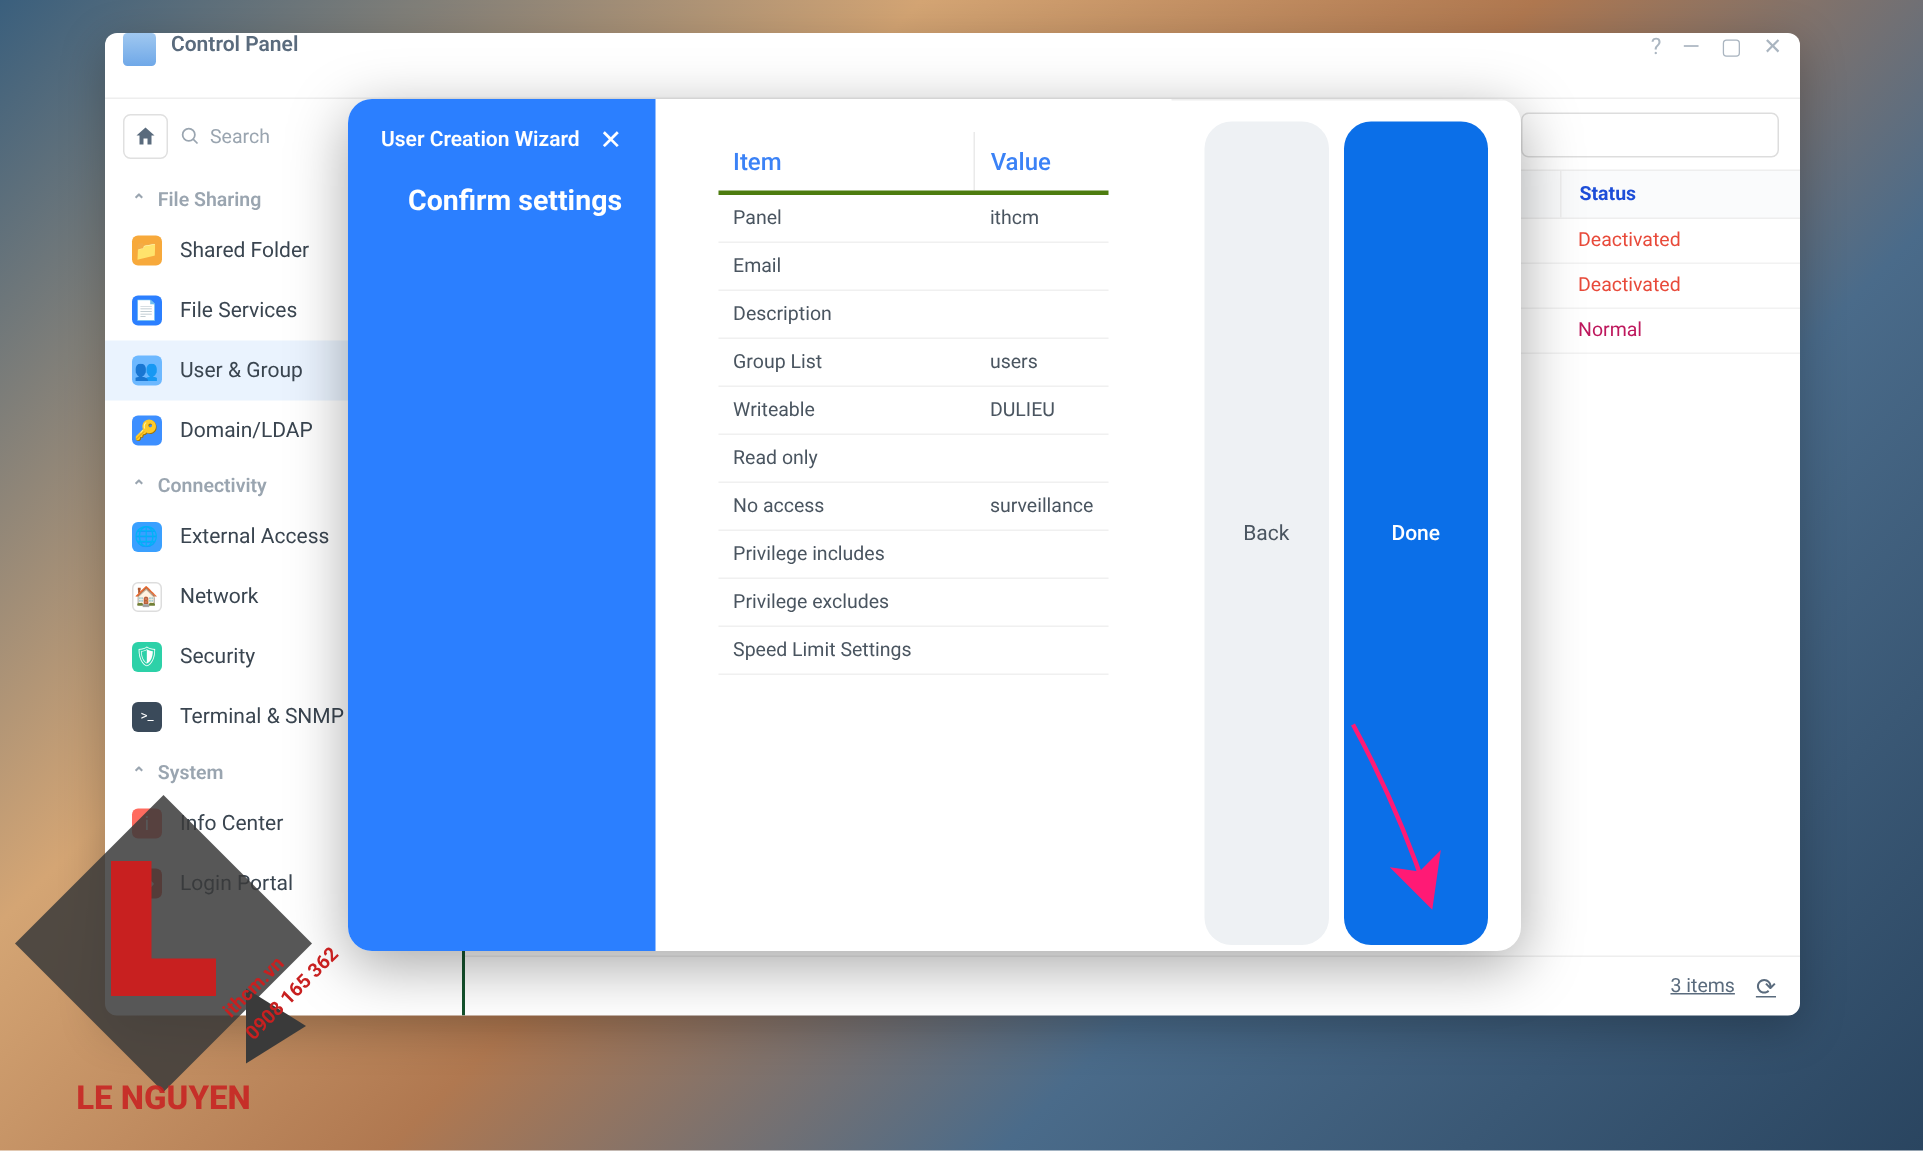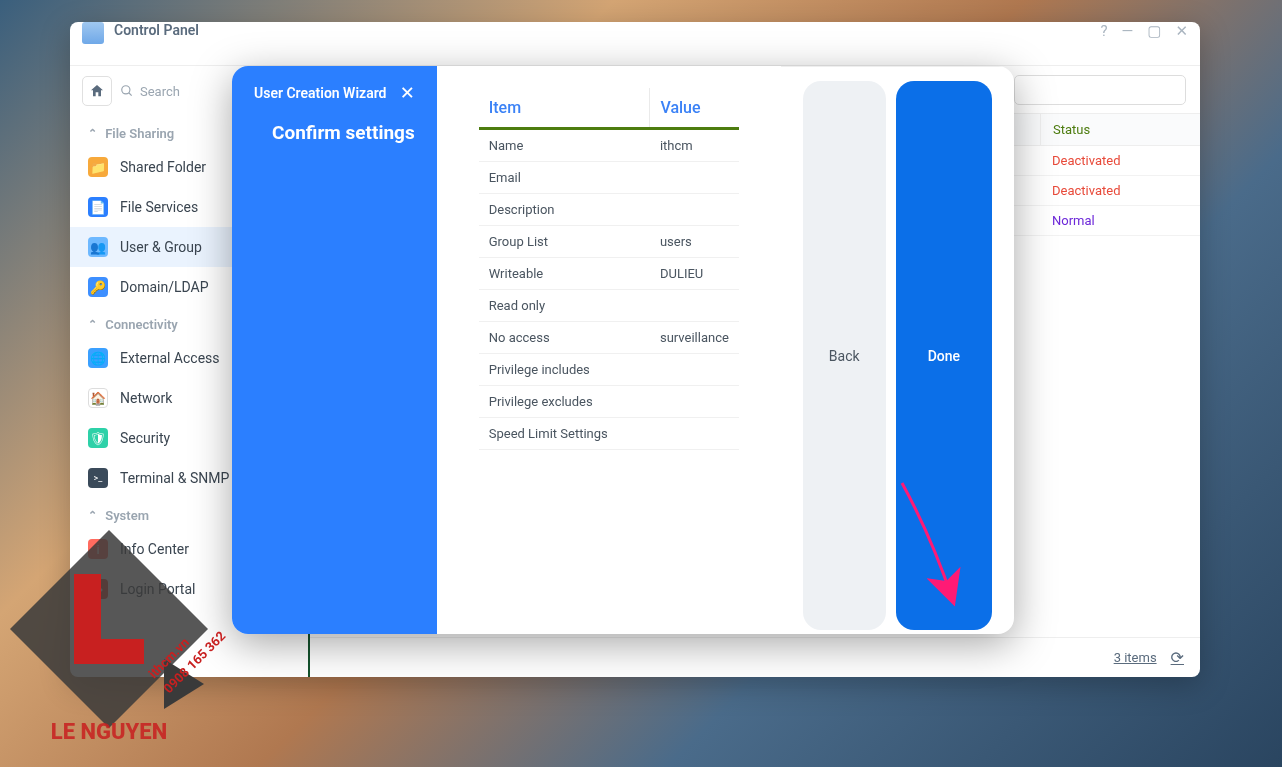--- a/index.html
+++ b/index.html
@@ -35,25 +35,25 @@
 .ic-net { background: #ffffff; border: 1px solid #ddd; }
 .ic-sec { background: #2dd1a8; }
 .ic-term { background: #3a4a5a; font-size: 9px; }
 .ic-info { background: #ff6b5f; }
 .ic-login { background: #e8493a; }
 
 .main { flex: 1; display: flex; flex-direction: column; }
 .main-top { height: 48px; border-bottom: 1px solid #eee; display: flex; align-items: center; padding: 0 14px; gap: 10px; }
 .search-input { width: 172px; height: 30px; border: 1px solid #ddd; border-radius: 5px; padding: 0 10px; font-size: 13px; margin-left: auto; }
 .main-head { display: flex; padding: 0; border-bottom: 1px solid #eee; background: #fafbfc; }
-.col-status { width: 160px; padding: 8px 12px; font-size: 13px; color: #4d7c0f; font-weight: 400; margin-left: auto; border-left: 1px solid #eee; }
+.col-status { width: 160px; padding: 8px 12px; font-size: 13px; color: #1d4ed8; font-weight: 700; margin-left: auto; border-left: 1px solid #eee; }
 .row { display: flex; border-bottom: 1px solid #f2f2f2; }
 .row .cell-status { width: 160px; padding: 7px 12px; font-size: 13px; margin-left: auto; }
 .deact { color: #e84a3a; }
-.normal { color: #6d28d9; }
+.normal { color: #be185d; }
 .main-footer { margin-top: auto; height: 40px; border-top: 1px solid #eee; display: flex; align-items: center; justify-content: flex-end; padding: 0 16px; gap: 14px; font-size: 13px; color: #5a6b7d; text-decoration: underline; }
 .refresh-ic { cursor: pointer; font-size: 16px; }
 .modal {
   position: absolute; left: 232px; top: 66px; width: 782px; height: 568px;
   background: #fff; border-radius: 16px; box-shadow: 0 10px 40px rgba(0,0,0,0.35);
   display: flex; flex-direction: row; overflow: hidden;
 }
 .modal-hdr { background: #2b7fff; color: #fff; padding: 16px 22px 18px; }
 .modal-hdr .m-title { font-size: 14px; font-weight: 600; display: flex; justify-content: space-between; align-items: center; }
 .modal-hdr .m-close { cursor: pointer; font-size: 18px; font-weight: 400; }
@@ -199,21 +199,21 @@
   <div class="modal-body">
     <table class="m-table">
       <thead>
         <tr>
           <th>Item</th>
           <th>Value</th>
         </tr>
       </thead>
       <tbody id="modal-rows">
           <tr>
-            <td>Name</td>
+            <td>Panel</td>
             <td>ithcm</td>
           </tr>
           <tr>
             <td>Email</td>
             <td></td>
           </tr>
           <tr>
             <td>Description</td>
             <td></td>
           </tr>

